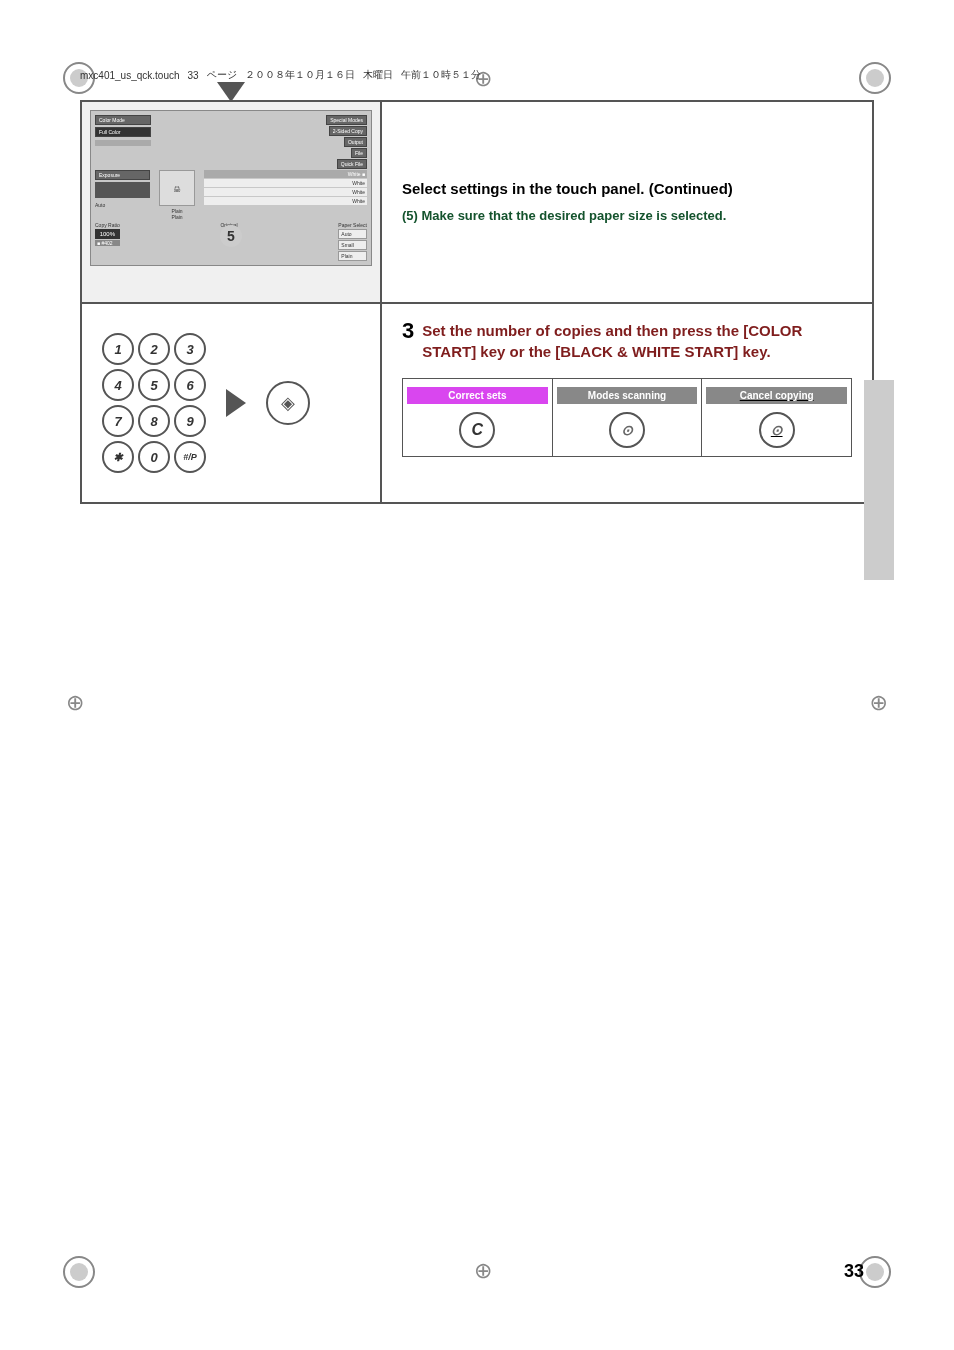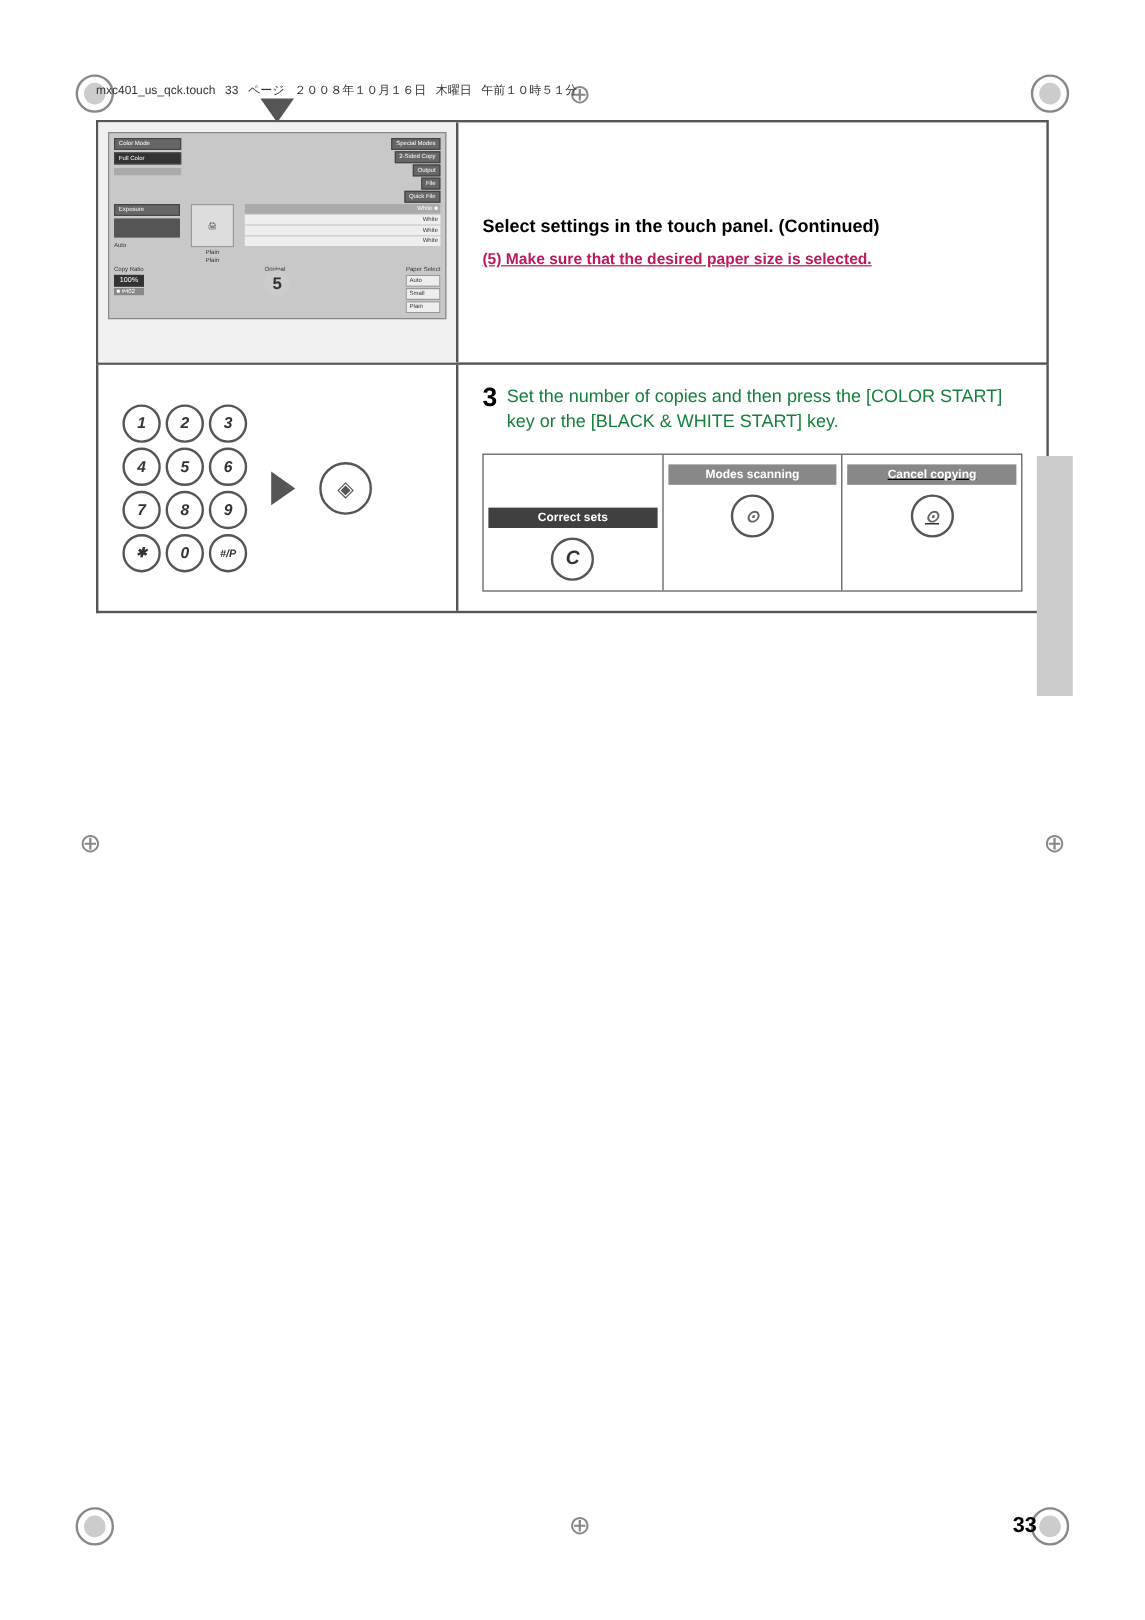--- a/index.html
+++ b/index.html
@@ -90,23 +90,22 @@
       font-size: 15px;
       font-weight: bold;
       color: #000;
       line-height: 1.4;
       margin-bottom: 8px;
     }
 
     .instruction-sub {
       font-size: 13px;
       font-weight: bold;
-      color: #be185d;
+      color: #14532d;
       line-height: 1.4;
-      text-decoration: underline;
     }
 
     
     .section-step3 {
       border: 2px solid #555;
       border-top: none;
       display: flex;
       flex-direction: row;
       min-height: 200px;
     }
@@ -192,22 +191,22 @@
 
     .step-number {
       font-size: 22px;
       font-weight: bold;
       color: #000;
       line-height: 1;
     }
 
     .step-text {
       font-size: 15px;
-      font-weight: normal;
-      color: #15803d;
+      font-weight: bold;
+      color: #7f1d1d;
       line-height: 1.4;
       flex: 1;
     }
 
     
     .action-buttons {
       display: flex;
       flex-direction: row;
       gap: 0;
       margin-top: 16px;
@@ -233,22 +232,21 @@
       font-weight: bold;
       color: #fff;
       background: #555;
       width: 100%;
       text-align: center;
       padding: 3px 2px;
       margin-bottom: 4px;
     }
 
     .action-btn-label.correct-sets {
-      background: #404040;
-      margin-top: 36px;
+      background: #d946ef;
     }
 
     .action-btn-label.cancel-scanning {
       background: #888;
     }
 
     .action-btn-label.cancel-copying {
       background: #888;
     }
 

